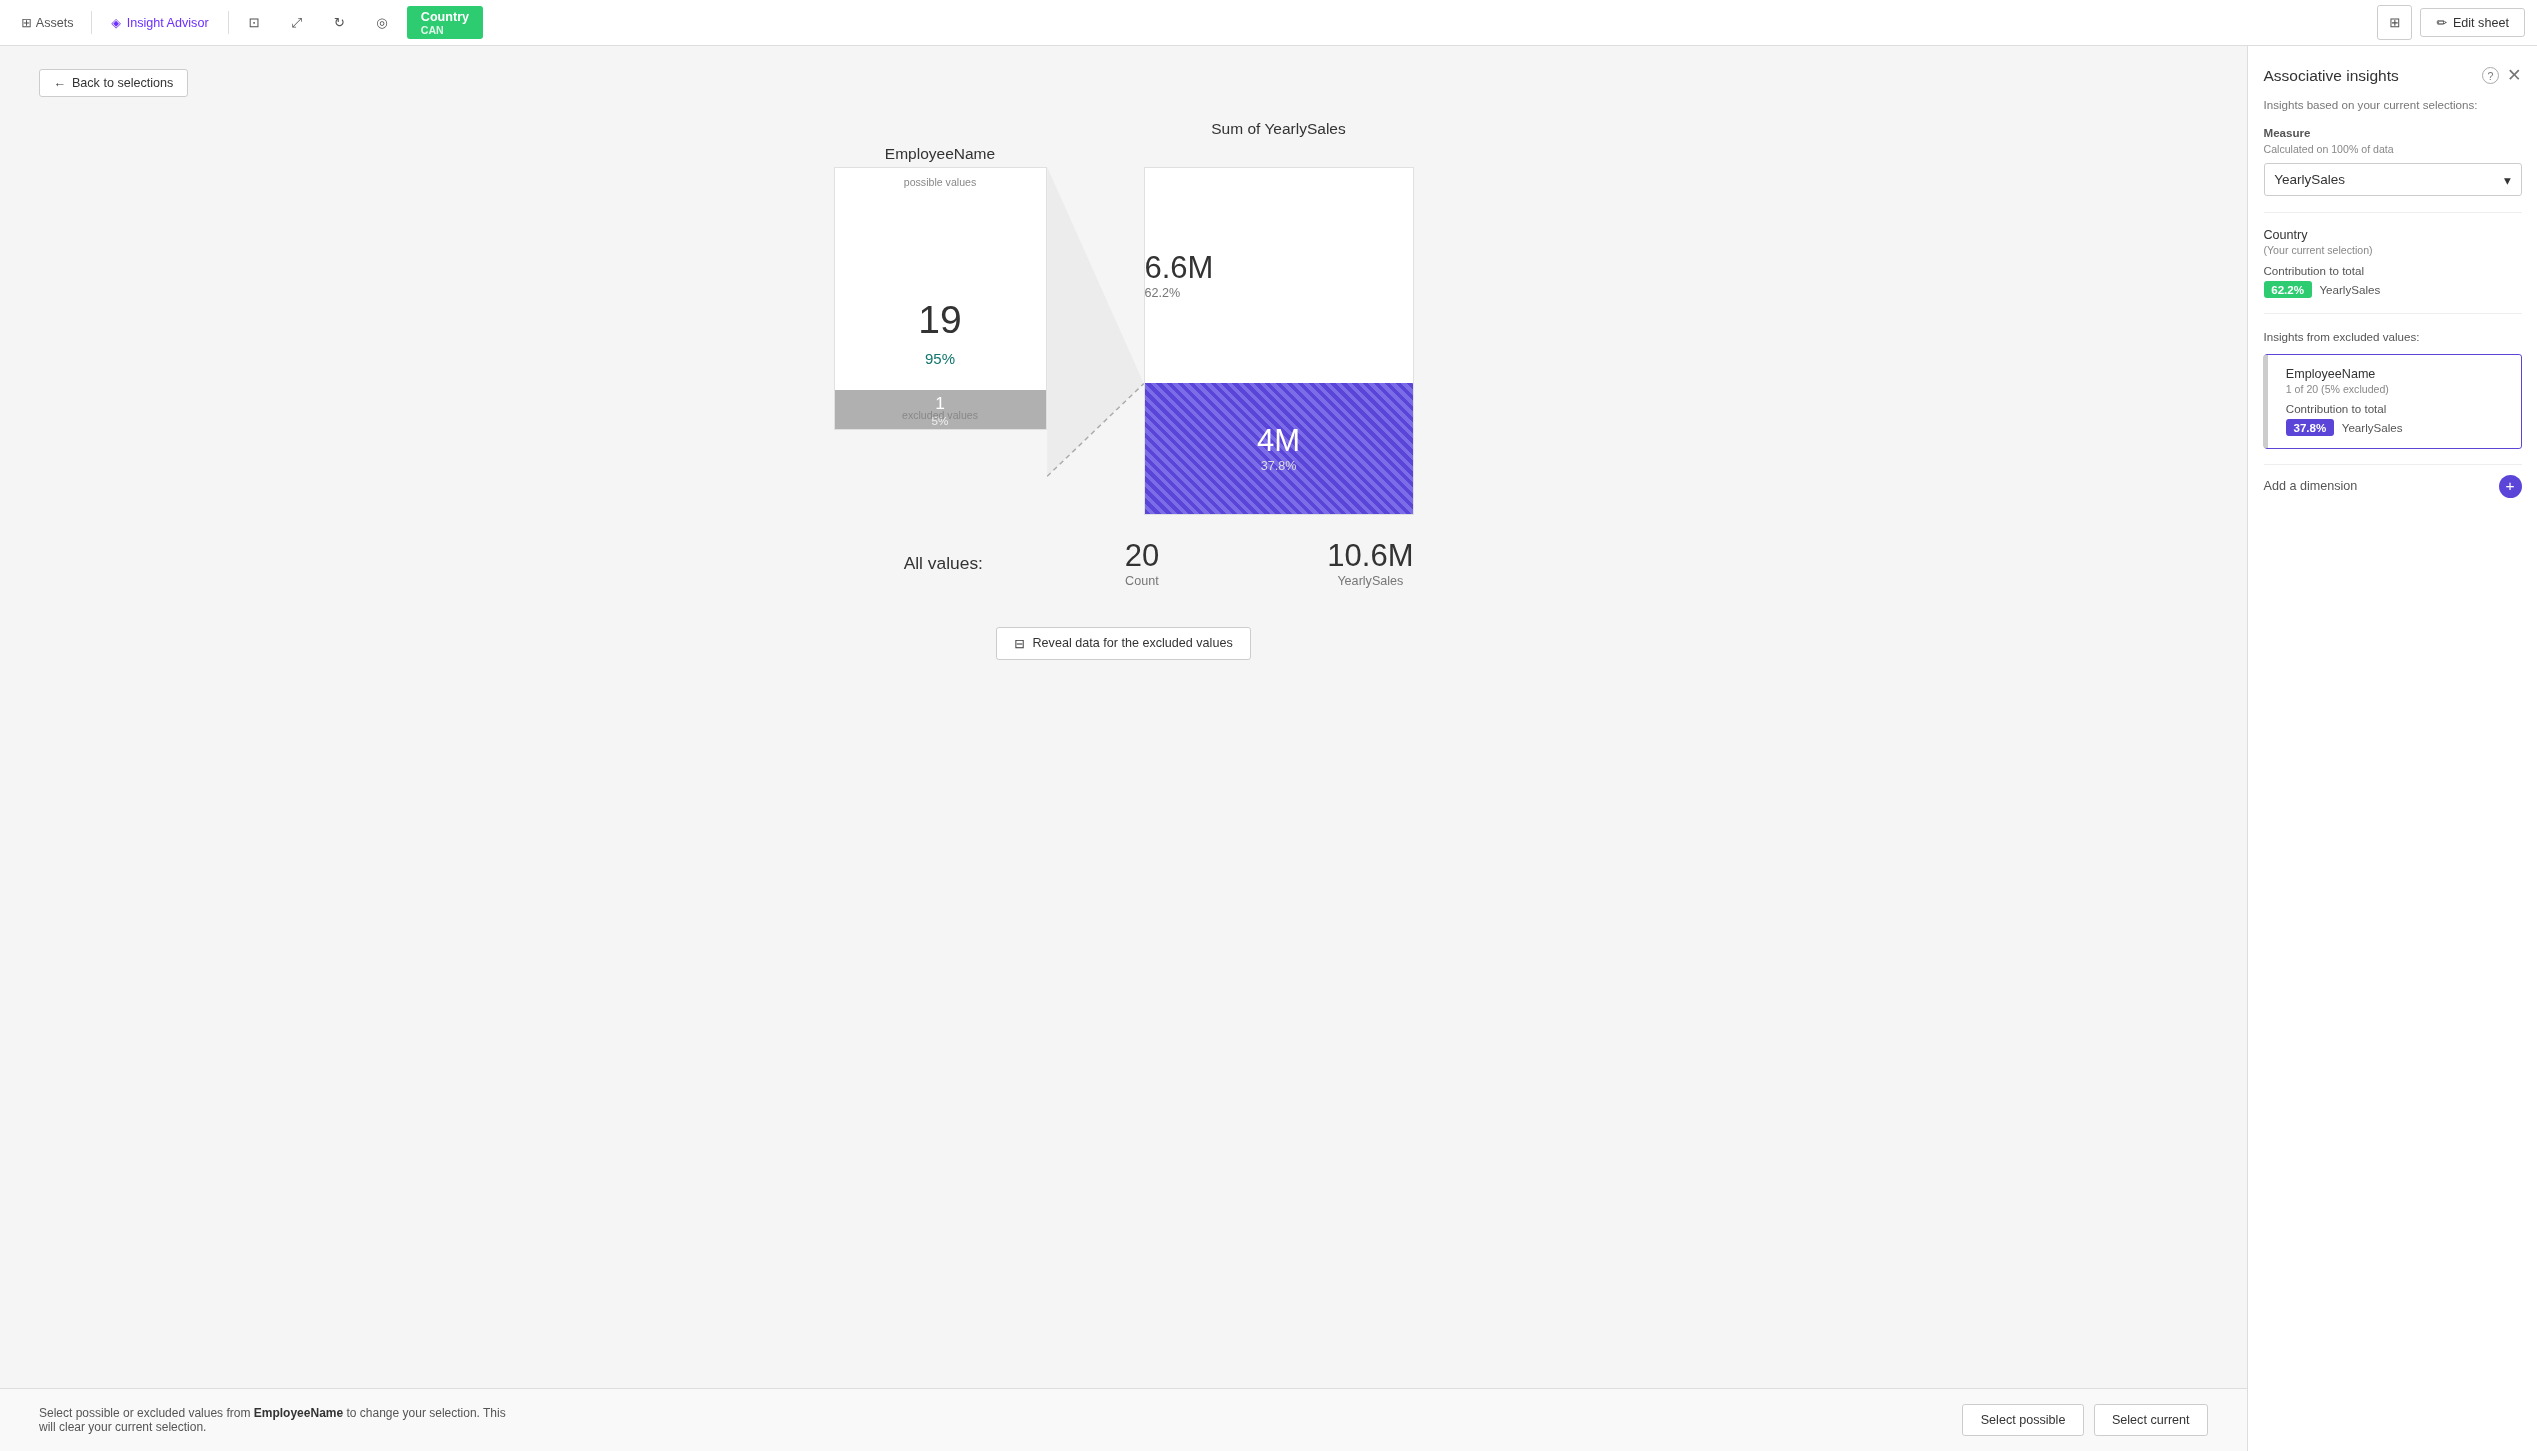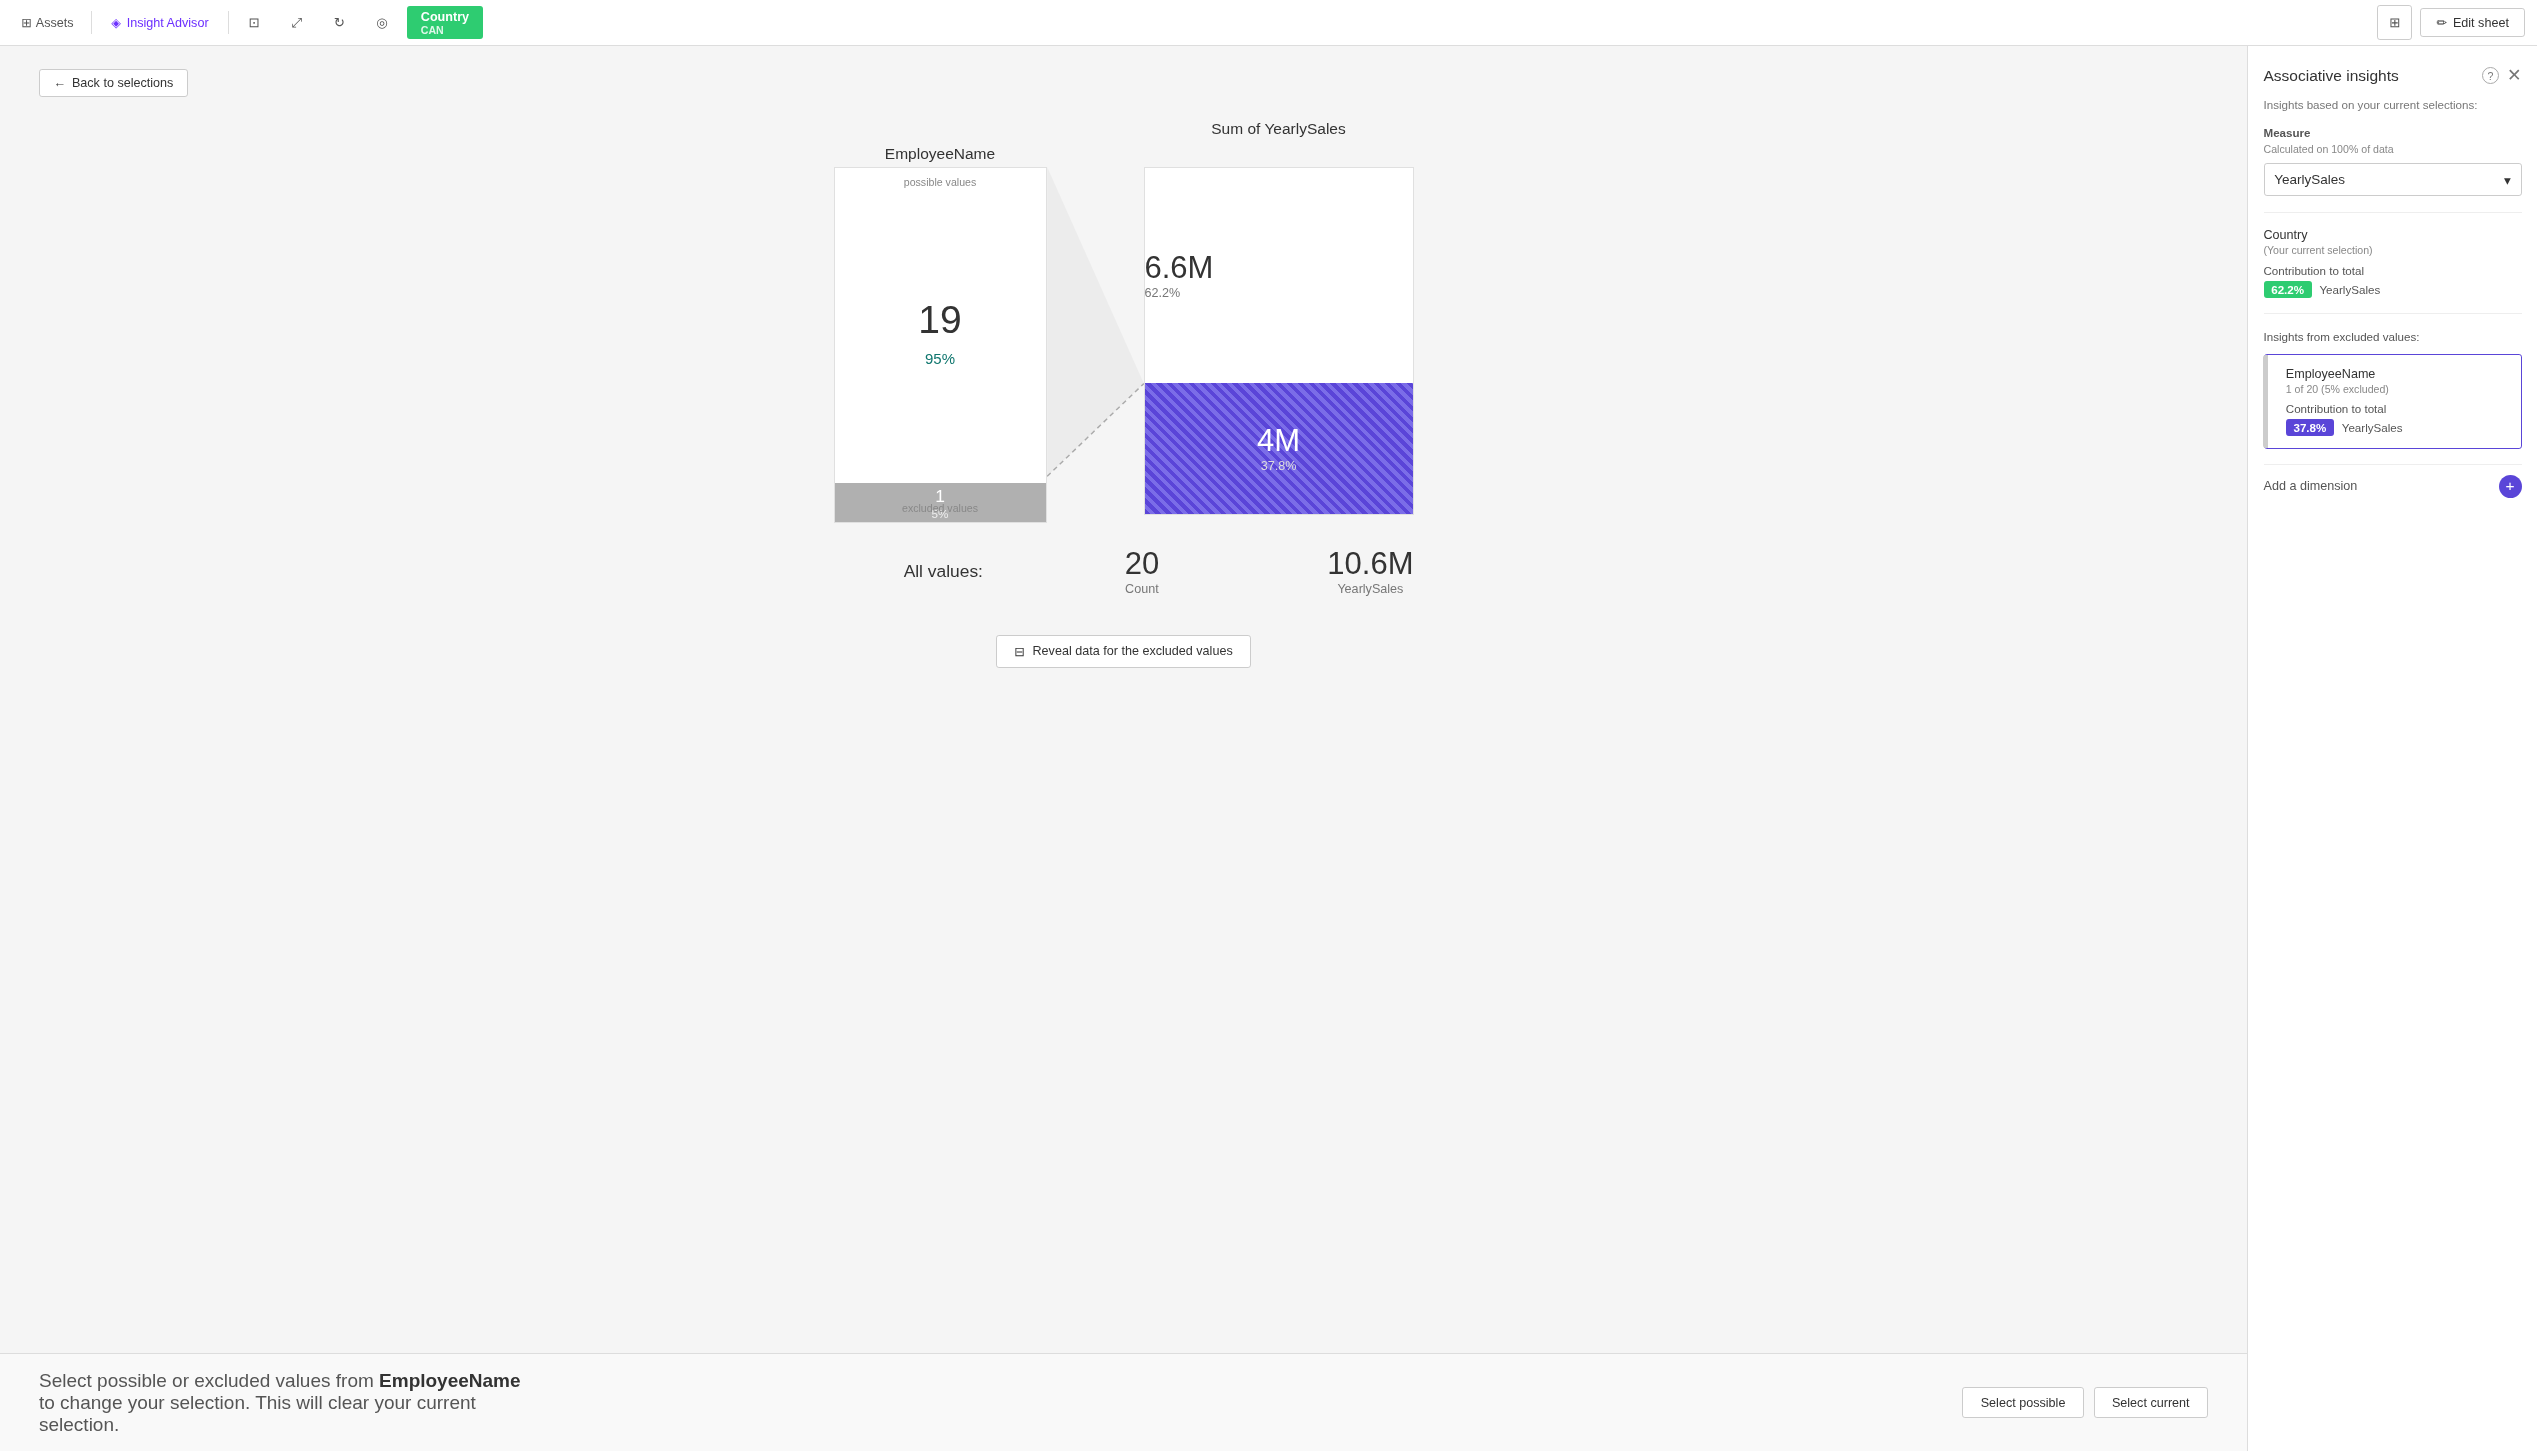--- a/index.html
+++ b/index.html
@@ -84,21 +84,21 @@
       border: 1px solid #ccc; background: #fff; padding: 7.7px 17.4px;
       border-radius: 2.9px; cursor: pointer; font-size: 12.6px; color: #333;
     }
 
     
     .bottom-bar {
       position: fixed; bottom: 0; left: 0; right: 290px;
       background: #f9f9f9; border-top: 1px solid #ddd;
       padding: 15.5px 39px; display: flex; align-items: center; justify-content: space-between;
     }
-    .bottom-bar-text { font-size: 19px; color: #555; max-width: 484px; }
+    .bottom-bar-text { font-size: 12px; color: #555; max-width: 484px; }
     .bottom-bar-text strong { font-weight: 600; color: #333; }
     .bottom-bar-actions { display: flex; gap: 9.7px; }
     .select-btn {
       padding: 7.7px 17.4px; border: 1px solid #ccc; background: #fff;
       border-radius: 2.9px; cursor: pointer; font-size: 12.6px; color: #333;
     }
 
     
     .right-panel {
       width: 290px; background: #fff; border-left: 1px solid #ddd;
@@ -230,21 +230,21 @@
       <div style="display:flex;width:580px;align-items:flex-end;margin-bottom:3.9px;">
         <div style="width:213px;text-align:center;">
           <span class="chart-col-header left">EmployeeName</span>
         </div>
         <div style="width:97px;"></div>
         <div style="flex:1;"></div>
       </div>
 
       <div class="charts-area">
 
-        <div style="width:213px;height:356px;border:1px solid #e0e0e0;background:#fff;position:relative;">
+        <div style="width:213px;height:263px;border:1px solid #e0e0e0;background:#fff;position:relative;">
           <div class="possible-label">possible values</div>
 
           <div style="position:absolute;top:0;left:0;right:0;height:329px;display:flex;flex-direction:column;align-items:center;justify-content:center;">
             <div style="font-size:39px;font-weight:300;color:#333;">19</div>
             <div style="font-size:15px;color:#0f766e;margin-top:8px;">95%</div>
           </div>
 
           <div style="position:absolute;bottom:0;left:0;right:0;height:39px;background:#b0b0b0;display:flex;flex-direction:column;align-items:center;justify-content:center;">
             <div style="font-size:17.4px;font-weight:300;color:#fff;">1</div>
             <div style="font-size:11.6px;color:#eee;">5%</div>

